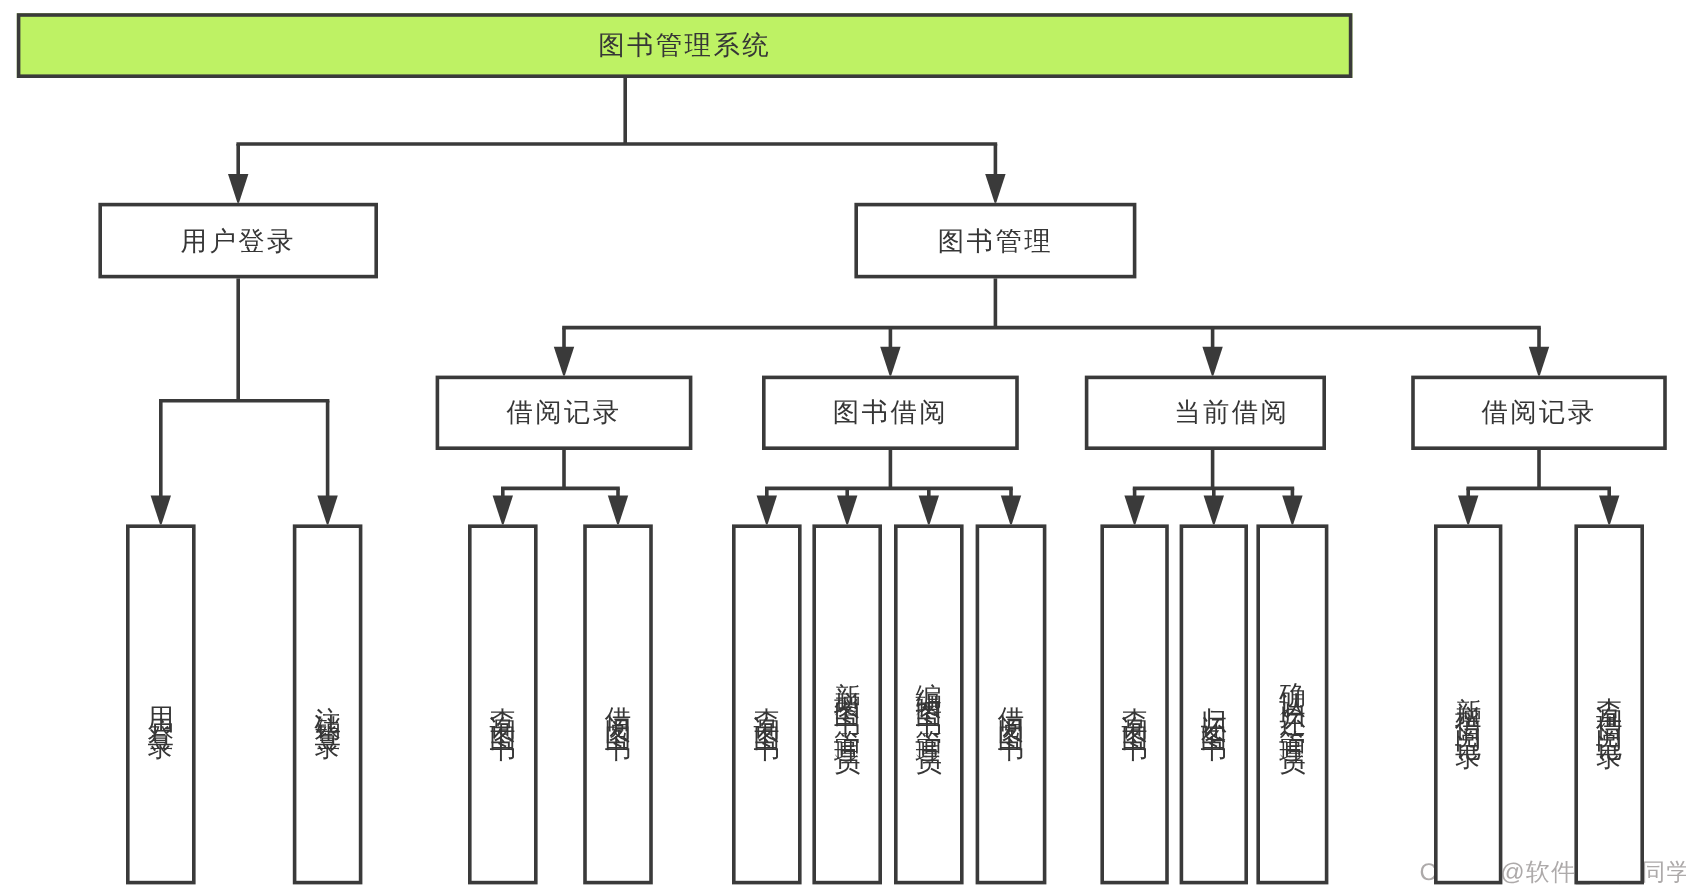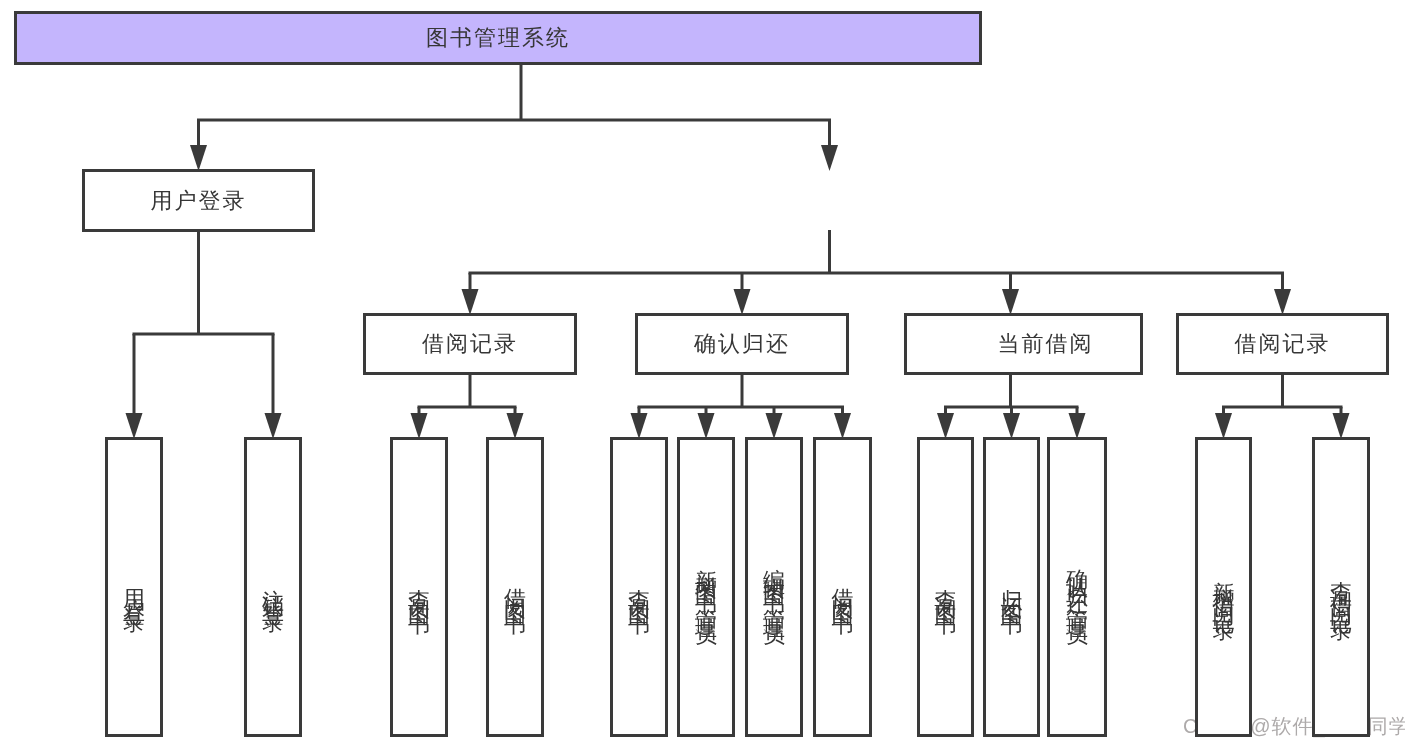--- a/index.html
+++ b/index.html
@@ -117,33 +117,36 @@
         <line x1="1282.5" y1="373" x2="1282.5" y2="407" stroke="#3a3a3a" stroke-width="3"></line>
         <line x1="1222" y1="407" x2="1342.5" y2="407" stroke="#3a3a3a" stroke-width="3"></line>
         <line x1="1223.5" y1="407" x2="1223.5" y2="421" stroke="#3a3a3a" stroke-width="3"></line>
         <polygon points="1215,413 1232,413 1223.5,439" fill="#3a3a3a"></polygon>
         <line x1="1341" y1="407" x2="1341" y2="421" stroke="#3a3a3a" stroke-width="3"></line>
         <polygon points="1332.5,413 1349.5,413 1341,439" fill="#3a3a3a"></polygon>
       </g>
     </svg>
 
   <div id="watermark" style="color: rgb(165, 161, 161);">CSDN @软件_小贺同学</div>
-<div class="node" style="left: 14px; top: 11px; width: 968px; height: 54px; border-color: rgb(58, 58, 58); background: #c4b5fd; color: rgb(54, 54, 54);">
+<div class="node" style="left: 14px; top: 11px; width: 1113px; height: 54px; border-color: rgb(58, 58, 58); background: #bef264; color: rgb(54, 54, 54);">
       <span class="node-label">图书管理系统</span>
     </div>
     <div class="node" style="left: 82px; top: 169px; width: 233px; height: 63px; border-color: rgb(58, 58, 58); background: rgb(255, 255, 255); color: rgb(54, 54, 54);">
       <span class="node-label">用户登录</span>
     </div>
+    <div class="node" style="left: 712px; top: 169px; width: 235px; height: 63px; border-color: rgb(58, 58, 58); background: rgb(255, 255, 255); color: rgb(54, 54, 54);">
+      <span class="node-label">图书管理</span>
+    </div>
     <div class="node" style="left: 363px; top: 313px; width: 214px; height: 62px; border-color: rgb(58, 58, 58); background: rgb(255, 255, 255); color: rgb(54, 54, 54);">
       <span class="node-label">借阅记录</span>
     </div>
     <div class="node" style="left: 635px; top: 313px; width: 214px; height: 62px; border-color: rgb(58, 58, 58); background: rgb(255, 255, 255); color: rgb(54, 54, 54);">
-      <span class="node-label">确认归还</span>
+      <span class="node-label">图书借阅</span>
     </div>
-    <div class="node" style="left: 904px; top: 313px; width: 239px; height: 62px; border-color: rgb(58, 58, 58); background: rgb(255, 255, 255); color: rgb(54, 54, 54); padding-left: 44px;">
+    <div class="node" style="left: 904px; top: 313px; width: 201px; height: 62px; border-color: rgb(58, 58, 58); background: rgb(255, 255, 255); color: rgb(54, 54, 54); padding-left: 44px;">
       <span class="node-label">当前借阅</span>
     </div>
     <div class="node" style="left: 1176px; top: 313px; width: 213px; height: 62px; border-color: rgb(58, 58, 58); background: rgb(255, 255, 255); color: rgb(54, 54, 54);">
       <span class="node-label">借阅记录</span>
     </div>
     <div class="node vertical" style="left: 105px; top: 437px; width: 58px; height: 300px; border-color: rgb(58, 58, 58); background: rgb(255, 255, 255); color: rgb(54, 54, 54);">
       <span class="node-label">用户登录</span>
     </div>
     <div class="node vertical" style="left: 244px; top: 437px; width: 58px; height: 300px; border-color: rgb(58, 58, 58); background: rgb(255, 255, 255); color: rgb(54, 54, 54);">
       <span class="node-label">注销登录</span>

